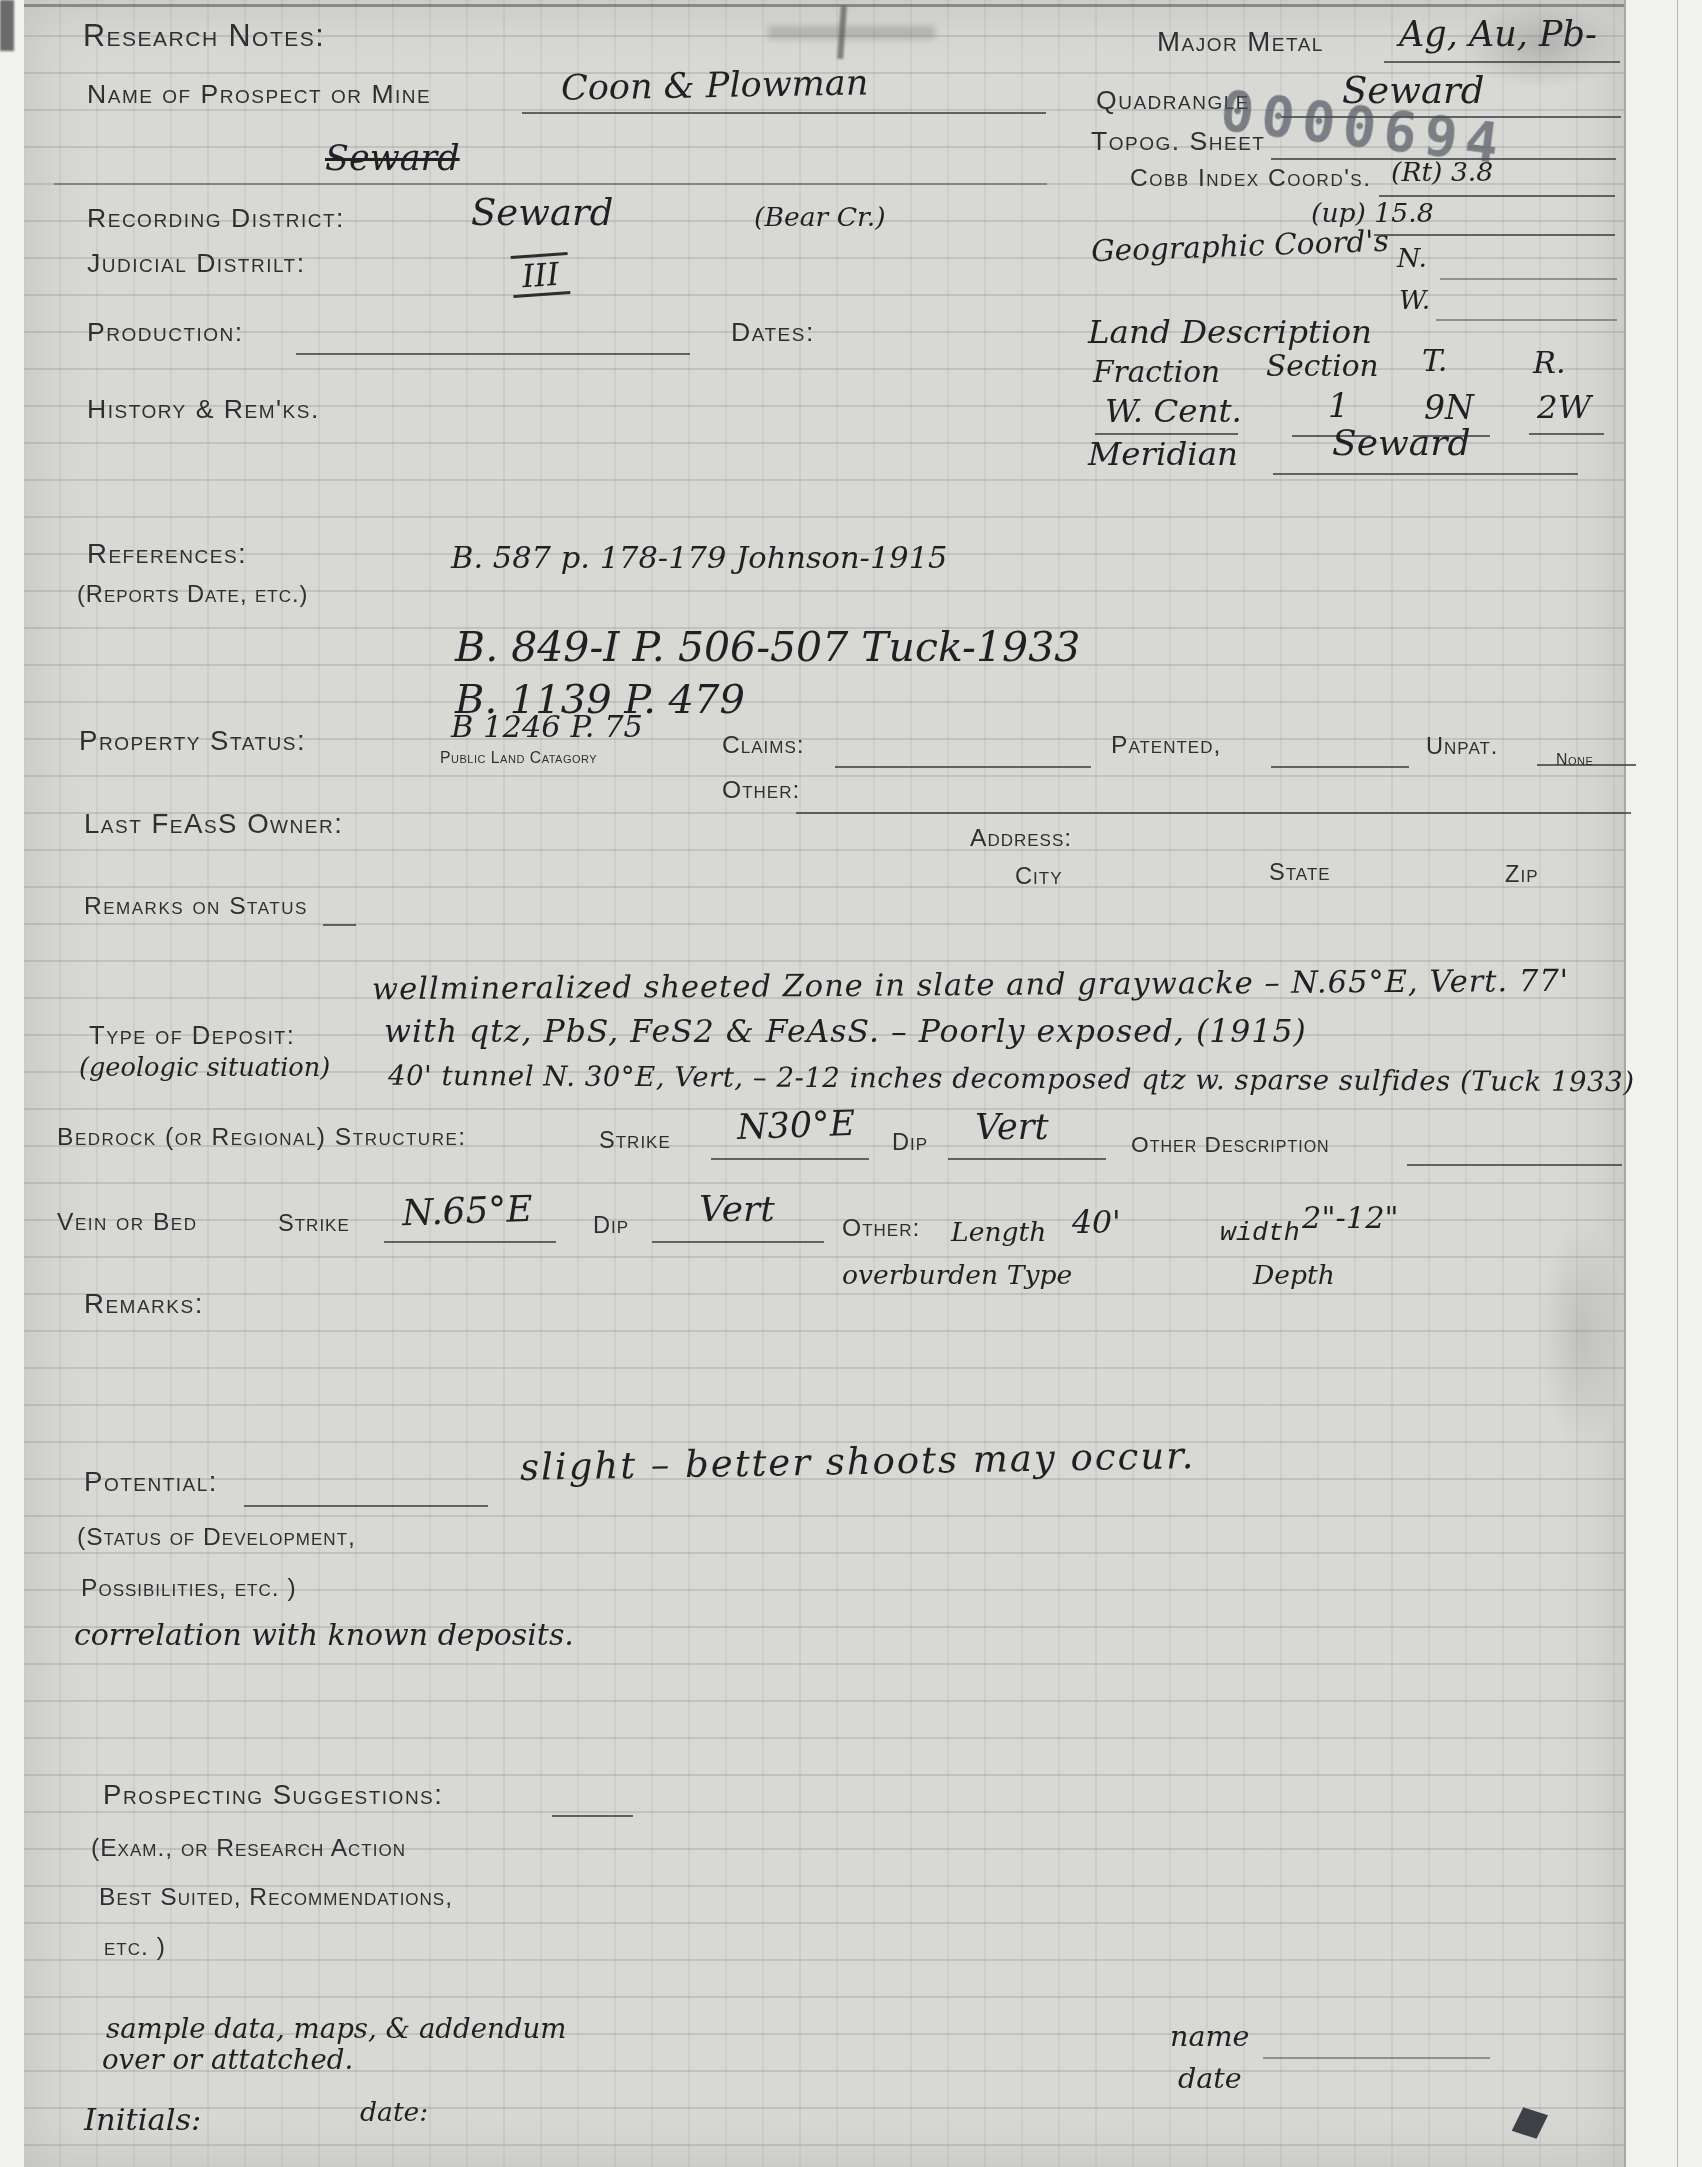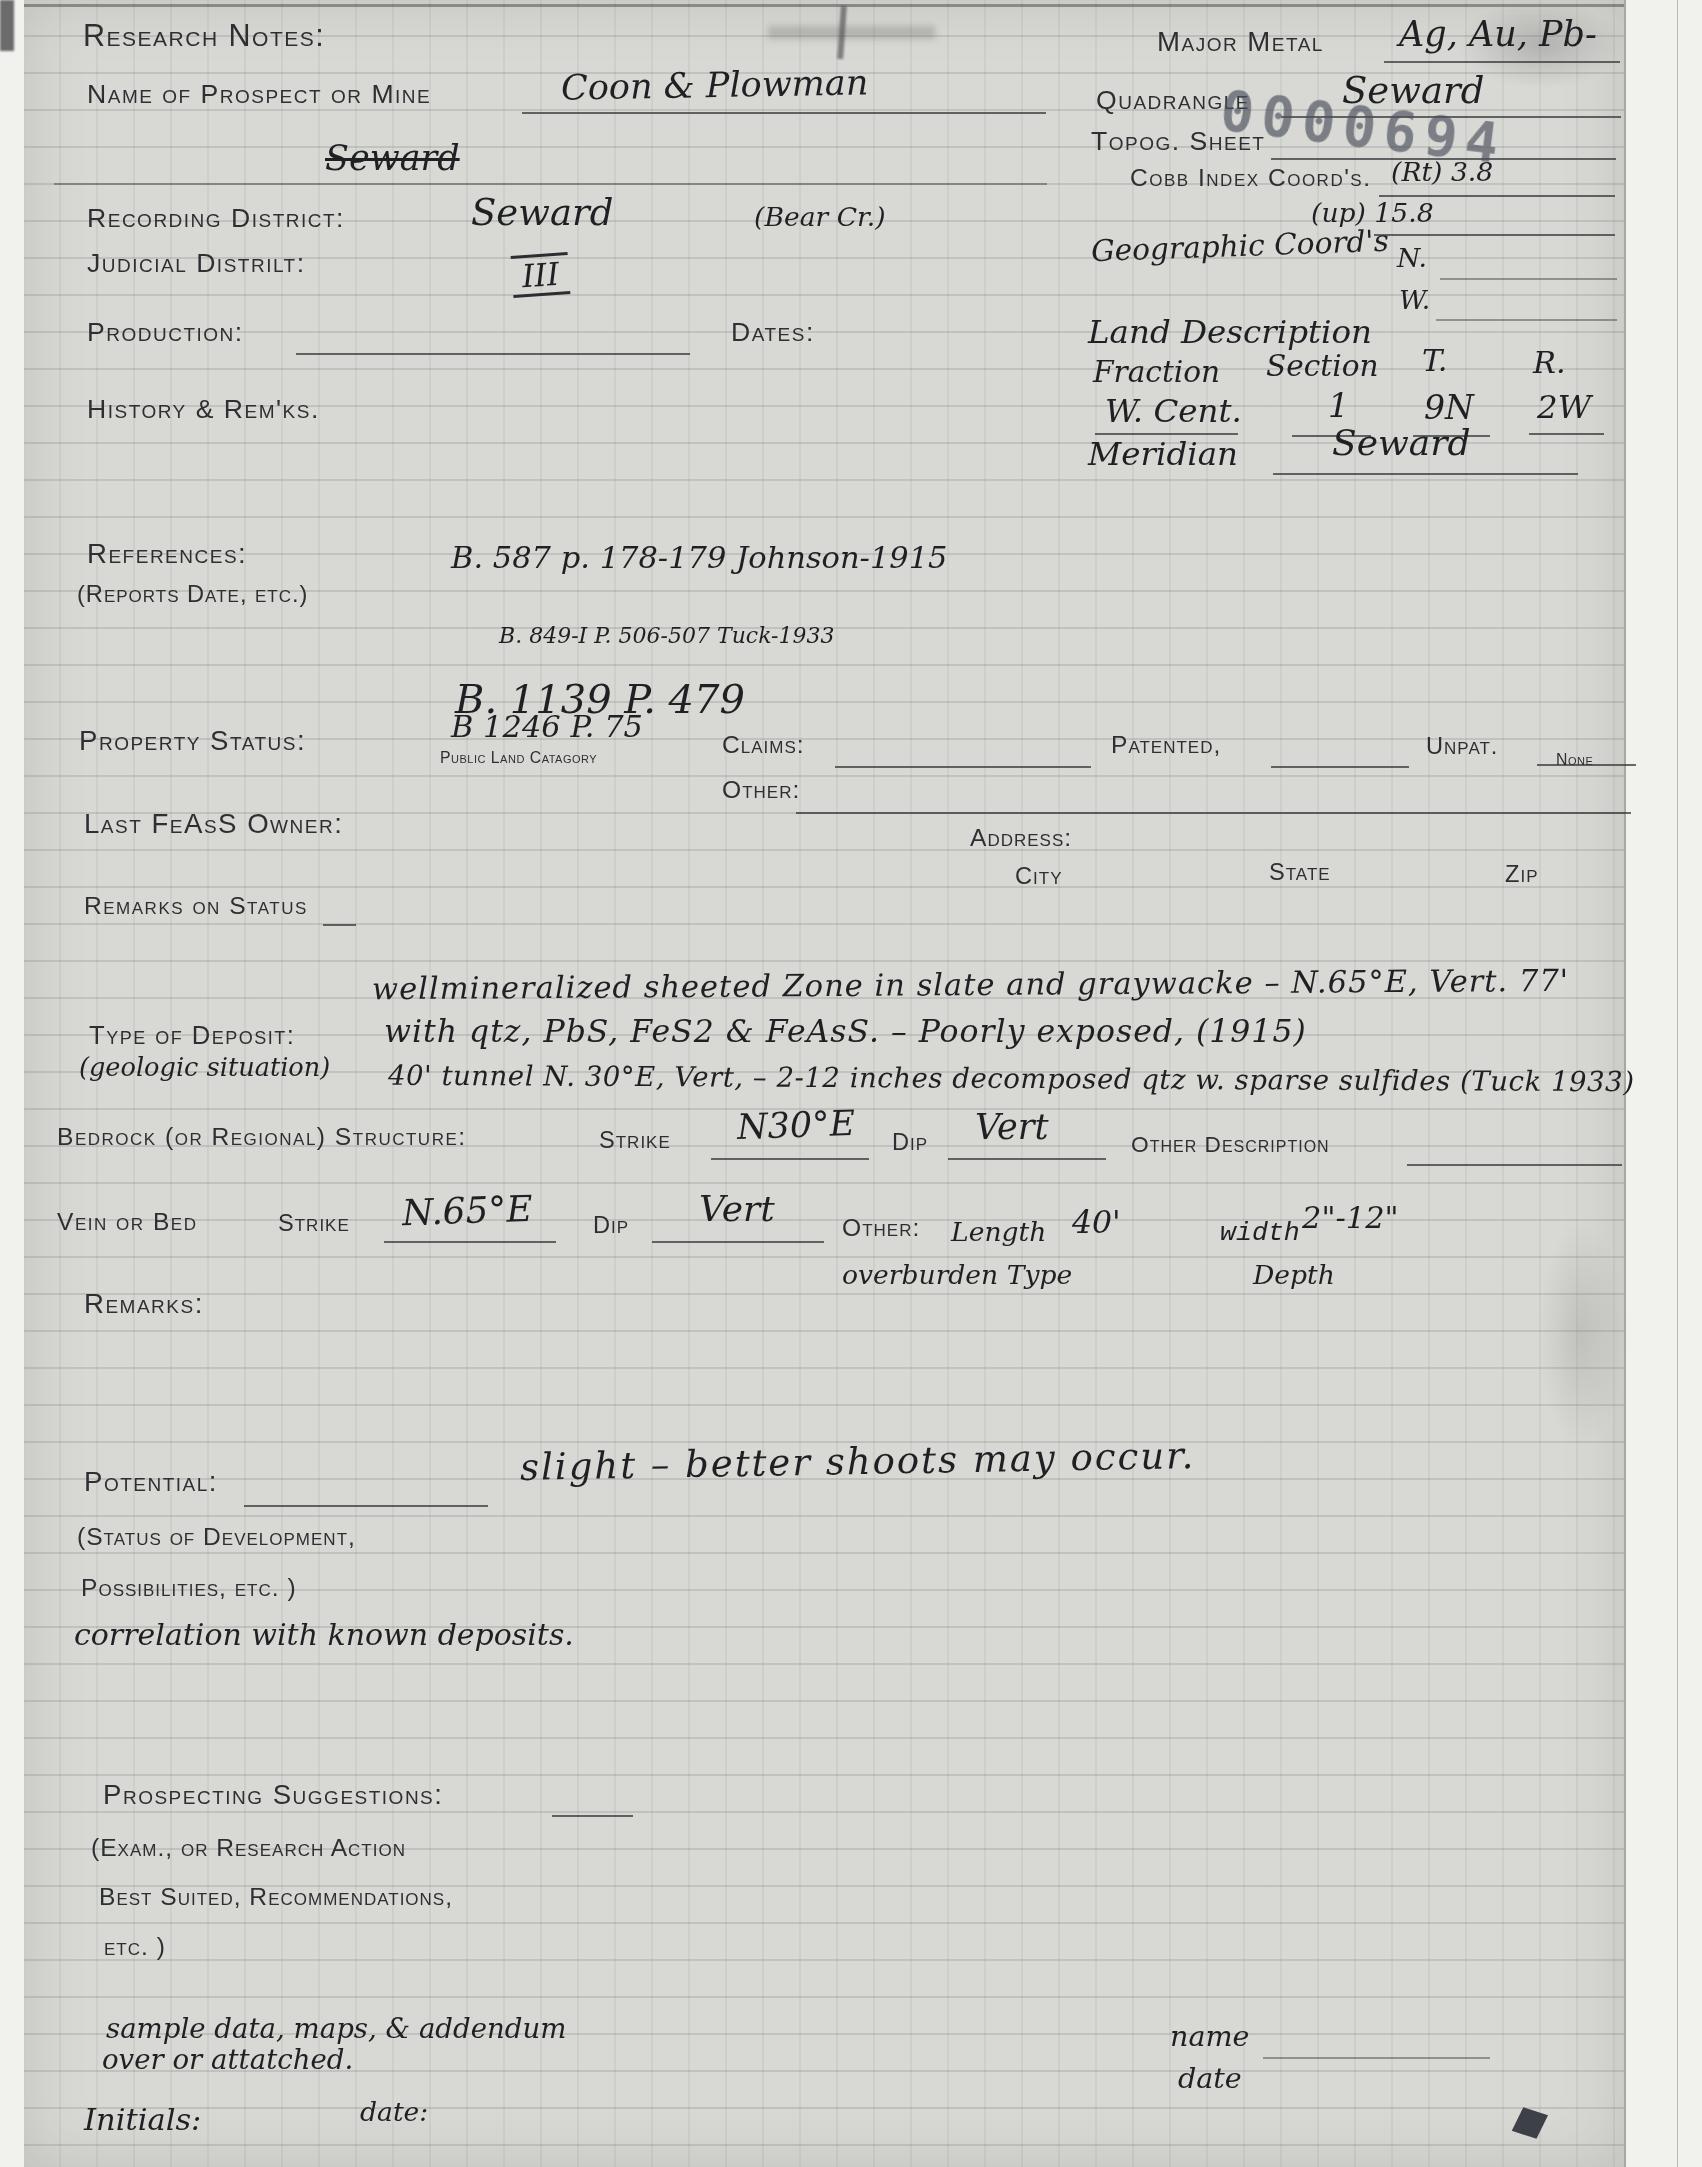--- a/index.html
+++ b/index.html
@@ -135,21 +135,21 @@
 <div class="abs hw" style="left:1537px;top:388px;font-size:32.5px;">2W</div>
 <div class="blank" style="left:1529px;top:433px;width:75px;"></div>
 
 <div class="abs hw" style="left:1088px;top:435px;font-size:32.5px;">Meridian</div>
 <div class="abs hw" style="left:1332px;top:422px;font-size:36px;">Seward</div>
 <div class="blank" style="left:1273px;top:473px;width:305px;"></div>
 
 <div class="abs lbl" style="left:87px;top:538px;font-size:27.6px;">References:</div>
 <div class="abs lbl lbl-sm" style="left:77px;top:581px;font-size:23.6px;">(Reports Date, etc.)</div>
 <div class="abs hw" style="left:451px;top:540px;font-size:30.5px;">B. 587 p. 178-179 Johnson-1915</div>
-<div class="abs hw" style="left:455px;top:623px;font-size:22px;margin-left:44px;">B. 849-I P. 506-507 Tuck-1933</div>
+<div class="abs hw" style="left:455px;top:623px;font-size:41px;">B. 849-I P. 506-507 Tuck-1933</div>
 <div class="abs hw" style="left:455px;top:676px;font-size:40px;">B. 1139  P. 479</div>
 <div class="abs hw" style="left:451px;top:709px;font-size:30.5px;">B 1246  P. 75</div>
 
 <div class="abs lbl" style="left:79px;top:725px;font-size:27.6px;">Property Status:</div>
 <div class="abs lbl lbl-xs" style="left:440px;top:749px;">Public Land Catagory</div>
 <div class="abs lbl lbl-sm" style="left:722px;top:731px;font-size:24.6px;">Claims:</div>
 <div class="blank" style="left:835px;top:766px;width:256px;"></div>
 <div class="abs lbl lbl-sm" style="left:1111px;top:731px;font-size:24.6px;">Patented,</div>
 <div class="blank" style="left:1271px;top:766px;width:138px;"></div>
 <div class="abs lbl lbl-sm" style="left:1426px;top:733px;font-size:23.6px;">Unpat.</div>

